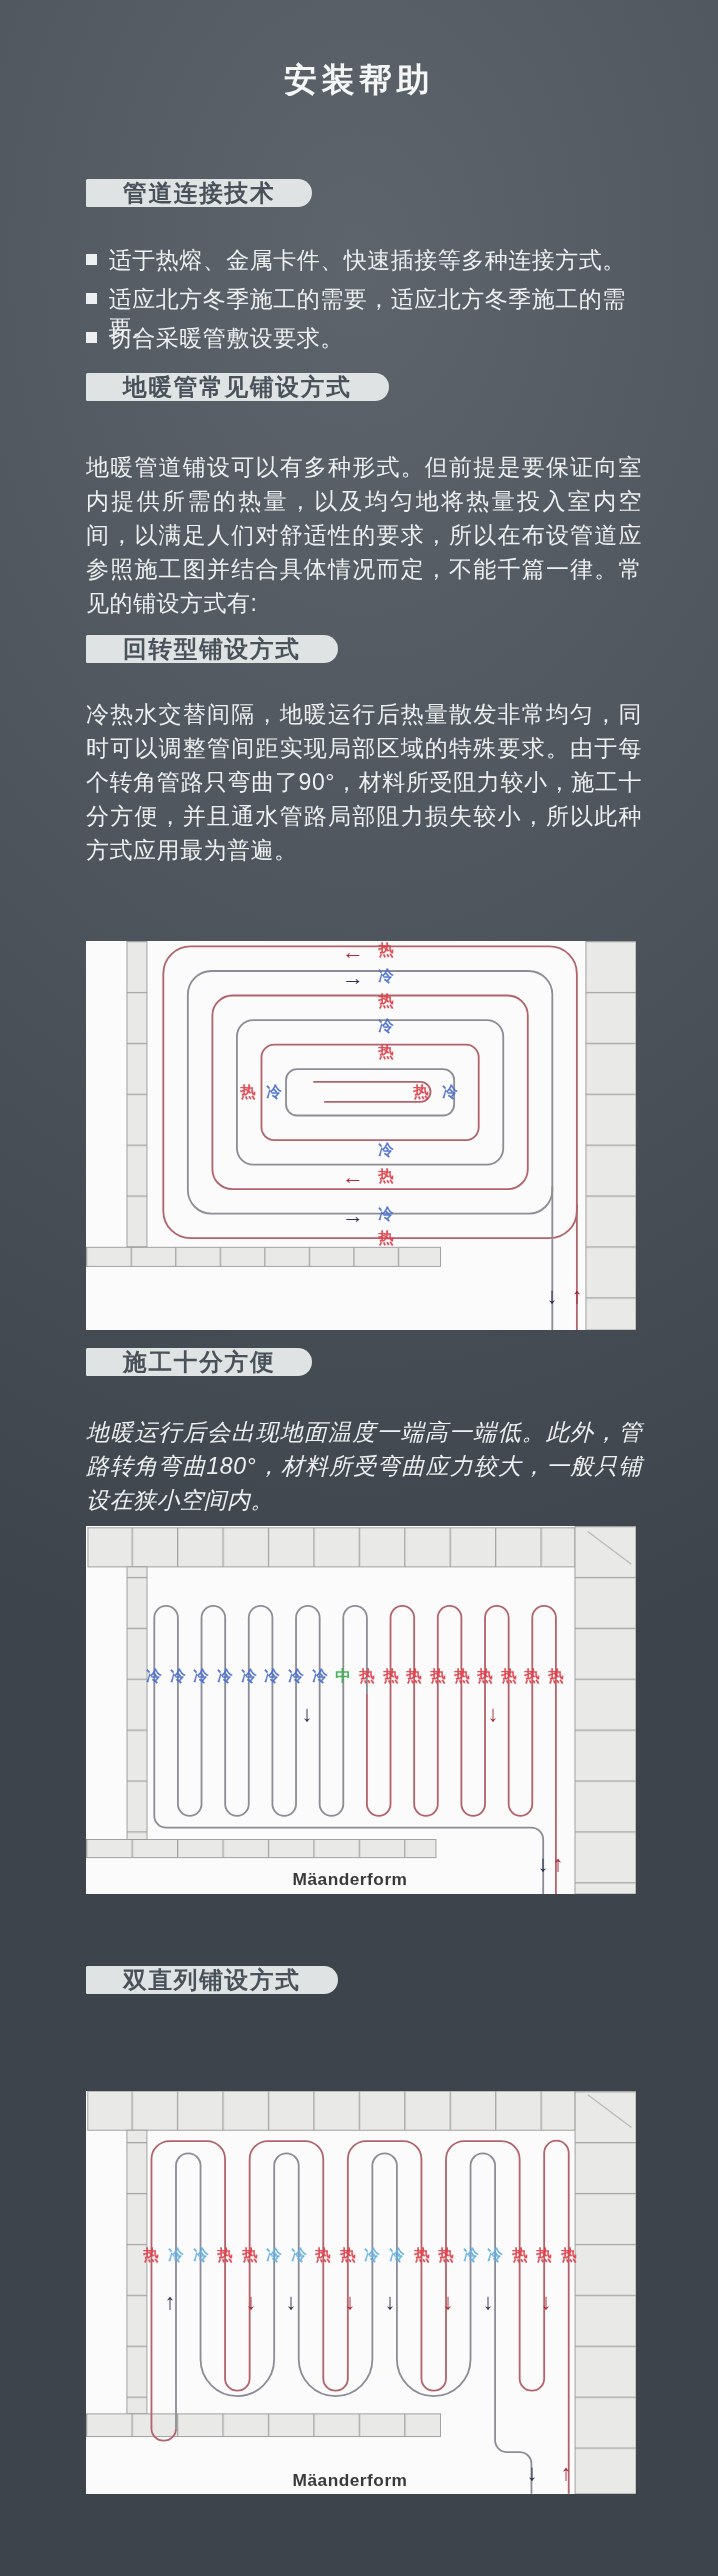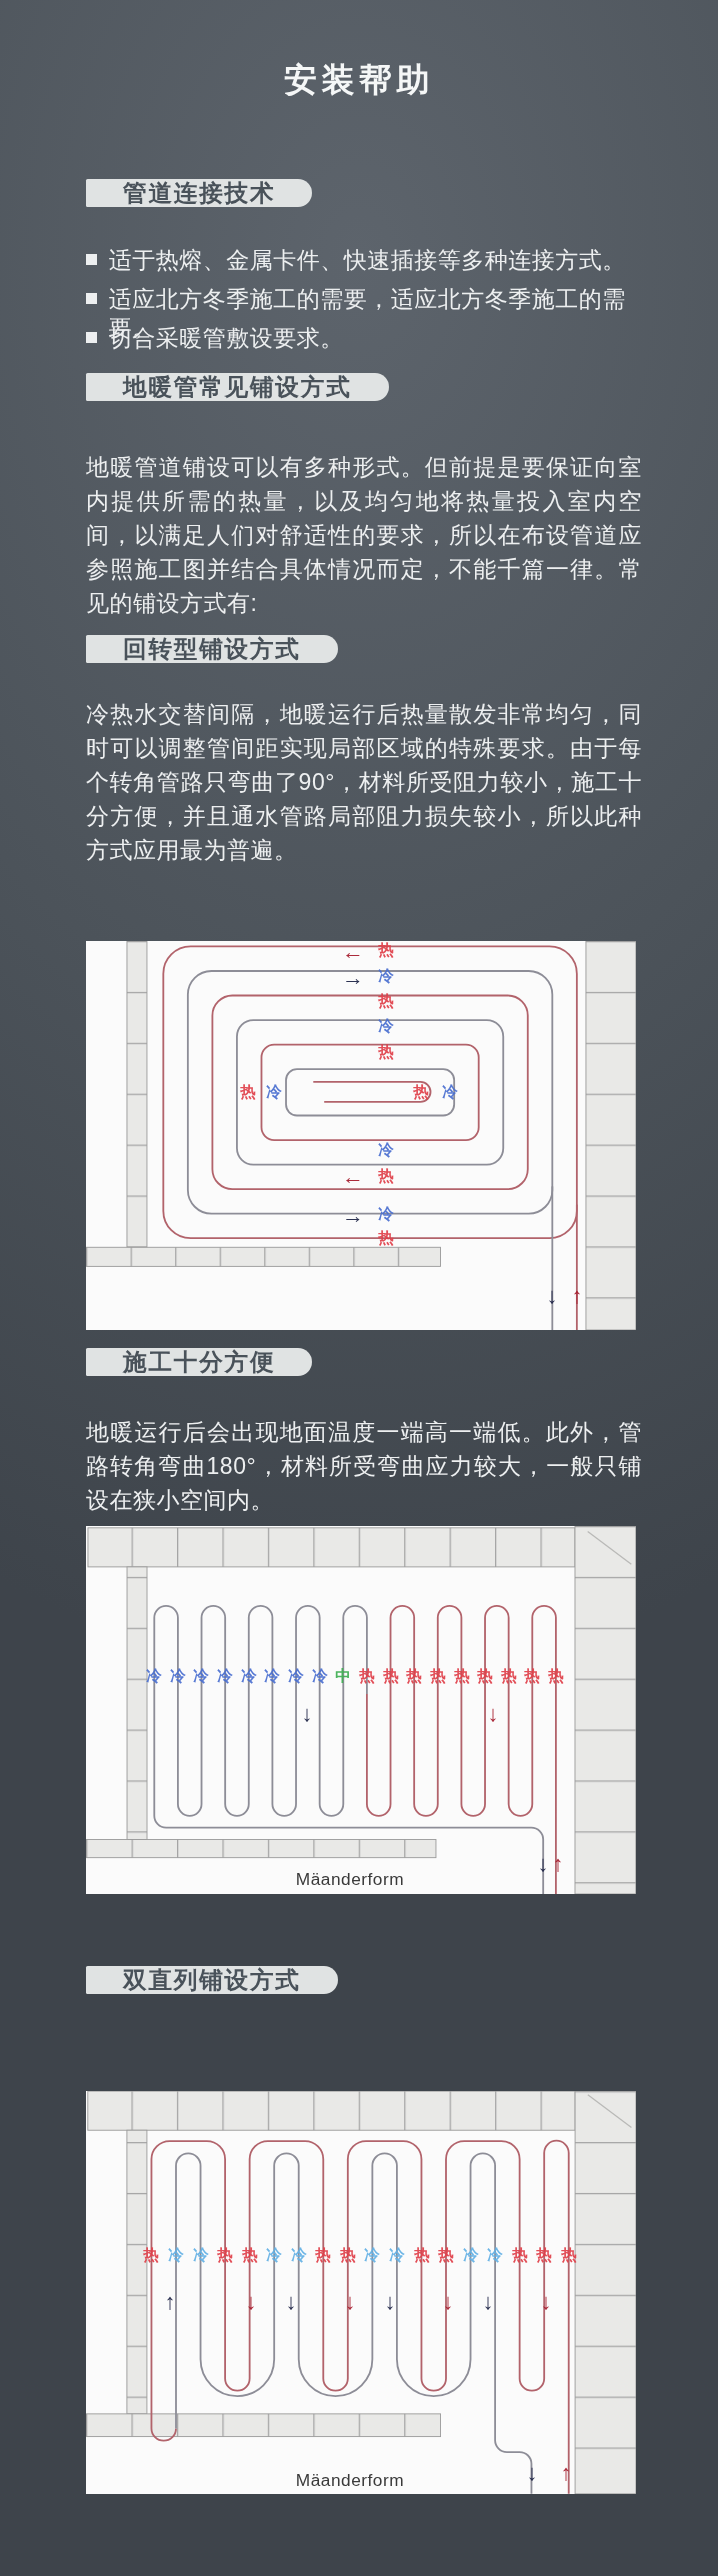--- a/index.html
+++ b/index.html
@@ -44,21 +44,21 @@
     font-weight:bold;font-size:15.5px;line-height:1;opacity:0.92;white-space:nowrap;
   }
   .dl.h{color:#e0404a;}
   .dl.c{color:#4a6fd0;}
   .dl.cl{color:#63b1e5;}
   .dl.m{color:#3fae52;}
   .dl.ar{color:#a51a2b;font-size:22px;}
   .dl.an{color:#1b2144;font-size:22px;}
   .caption{
     position:absolute;transform:translate(-50%,-50%);
-    color:#3a3a3a;font-size:17.3px;letter-spacing:0.5px;
+    color:#3a3a3a;font-size:17.3px;letter-spacing:0.5px;font-weight:bold;
   }
 </style>
 </head>
 <body>
 
 <div id="page">
 
   <div class="abs page-title">安装帮助</div>
 
   <div class="abs badge" style="top:179px;">管道连接技术</div>
@@ -131,21 +131,21 @@
         <span class="dl ar" style="left: 267px; top: 236px;">←</span>
         <span class="dl c" style="left: 300px; top: 273px;">冷</span>
         <span class="dl an" style="left: 267px; top: 275px;">→</span>
         <span class="dl h" style="left: 300px; top: 297px;">热</span>
         <span class="dl an" style="left: 466px; top: 355px;">↓</span>
         <span class="dl ar" style="left: 491px; top: 355px;">↑</span>
       </div>
   </div>
 
   <div class="abs badge" style="top:1348px;">施工十分方便</div>
-  <div class="abs para" style="top:1415px;">地暖运行后会出现地面温度一端高一端低。此外，管路转角弯曲180°，材料所受弯曲应力较大，一般只铺设在狭小空间内。</div>
+  <div class="abs para" style="top:1415px;font-style:italic;">地暖运行后会出现地面温度一端高一端低。此外，管路转角弯曲180°，材料所受弯曲应力较大，一般只铺设在狭小空间内。</div>
 
   <div class="abs diagram" style="top:1526px;height:368px;">
     <svg width="550" height="368" viewBox="0 0 605 405">
       <defs>
         <pattern id="pB-h" width="12" height="56" patternUnits="userSpaceOnUse">
           <rect width="12" height="56" fill="#e9e9e7"></rect>
             <rect x="0" y="0" width="12" height="1.4" fill="#a5a5a5"></rect>
         </pattern>
         <pattern id="pB-v" width="50" height="45" patternUnits="userSpaceOnUse">
           <rect width="50" height="45" fill="#e9e9e7"></rect>

